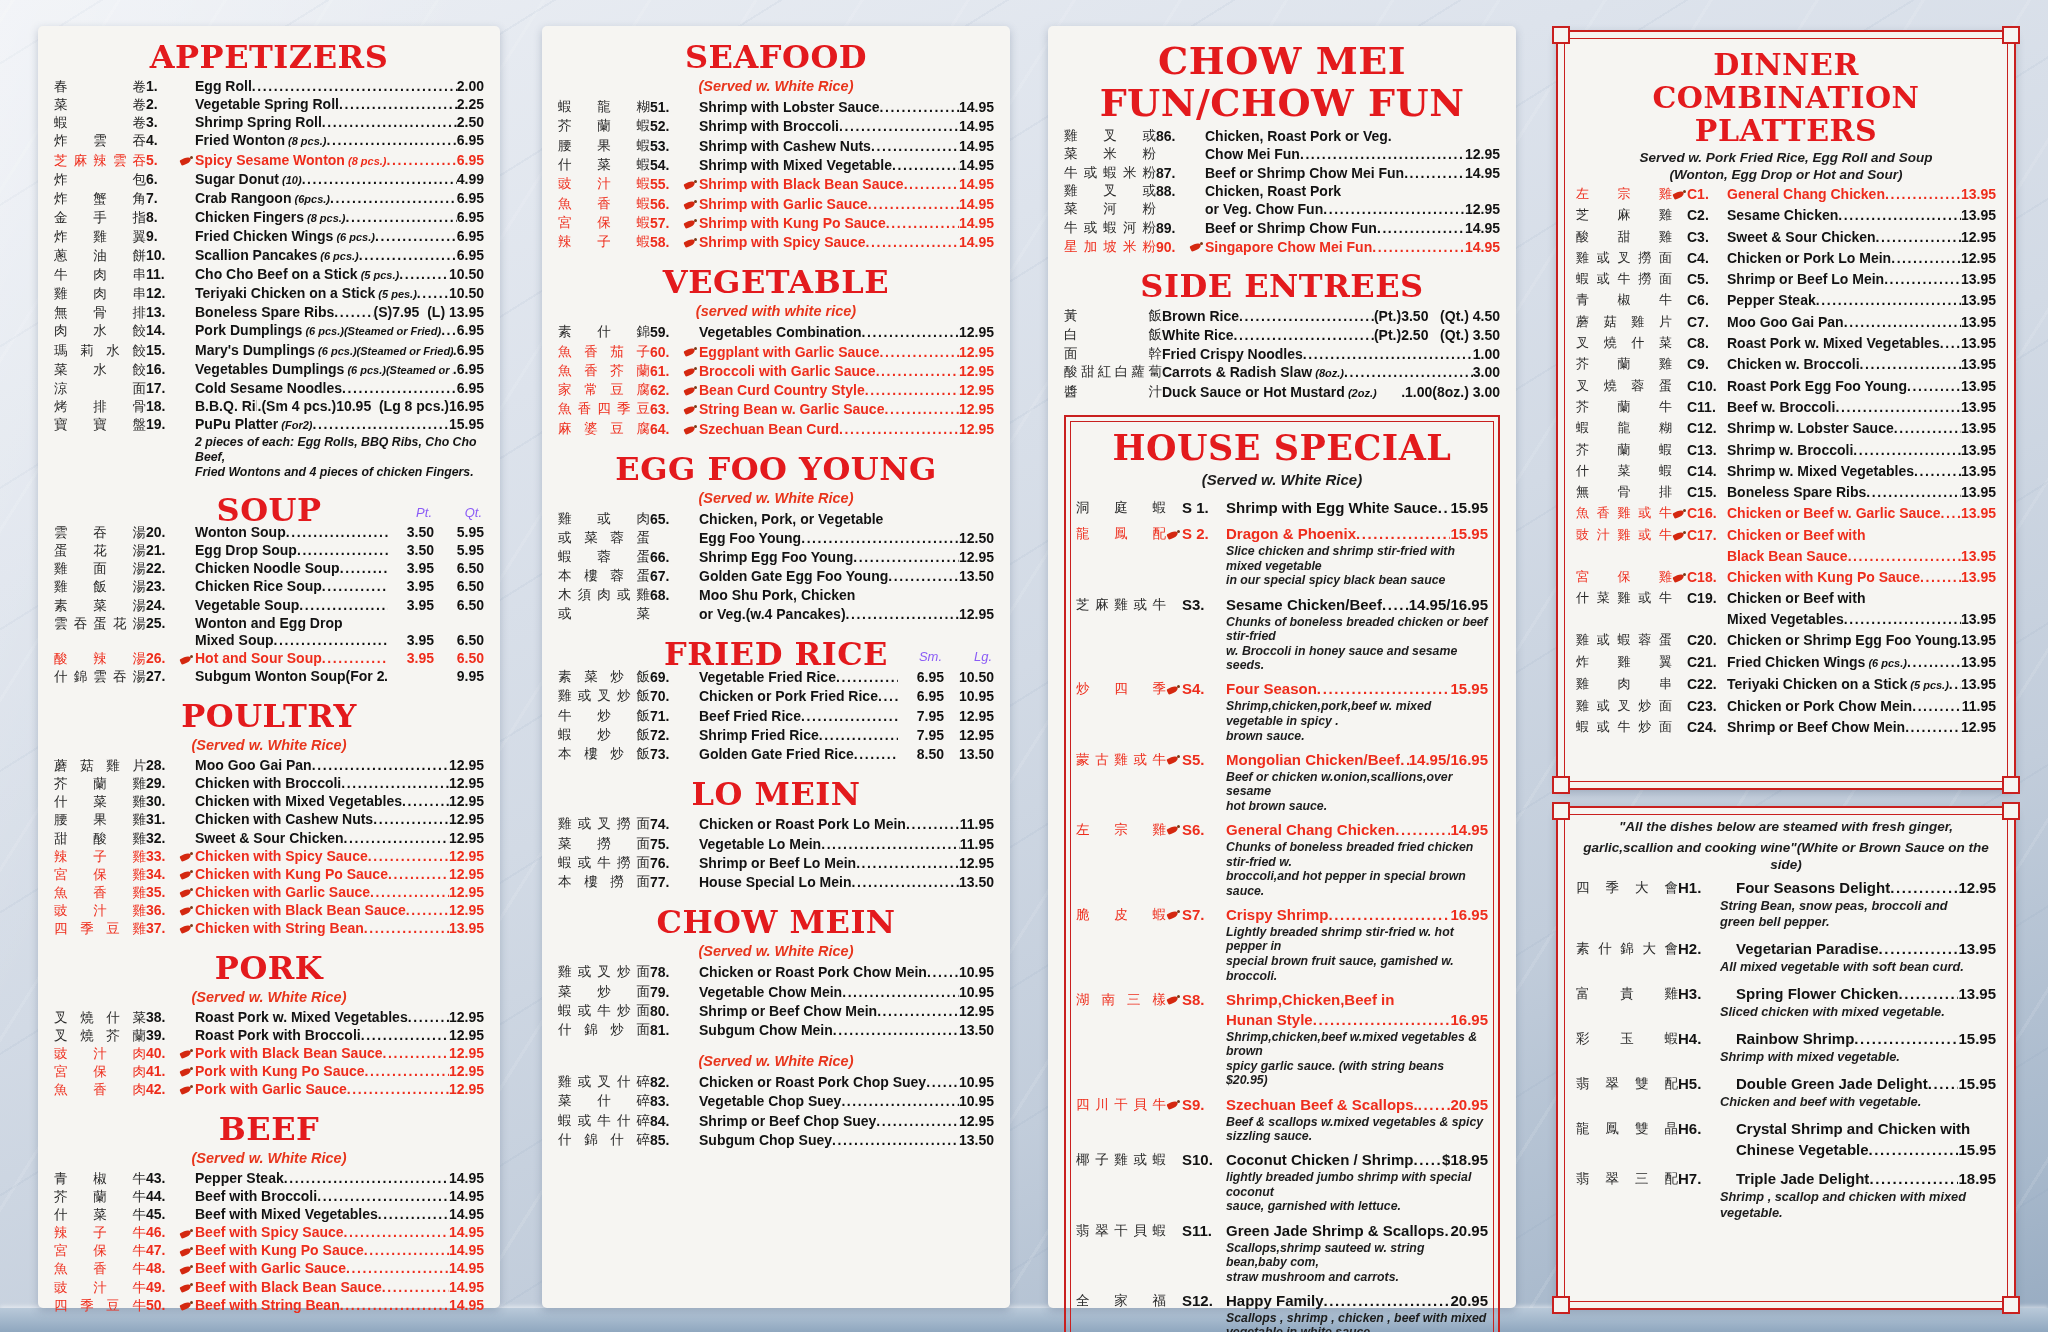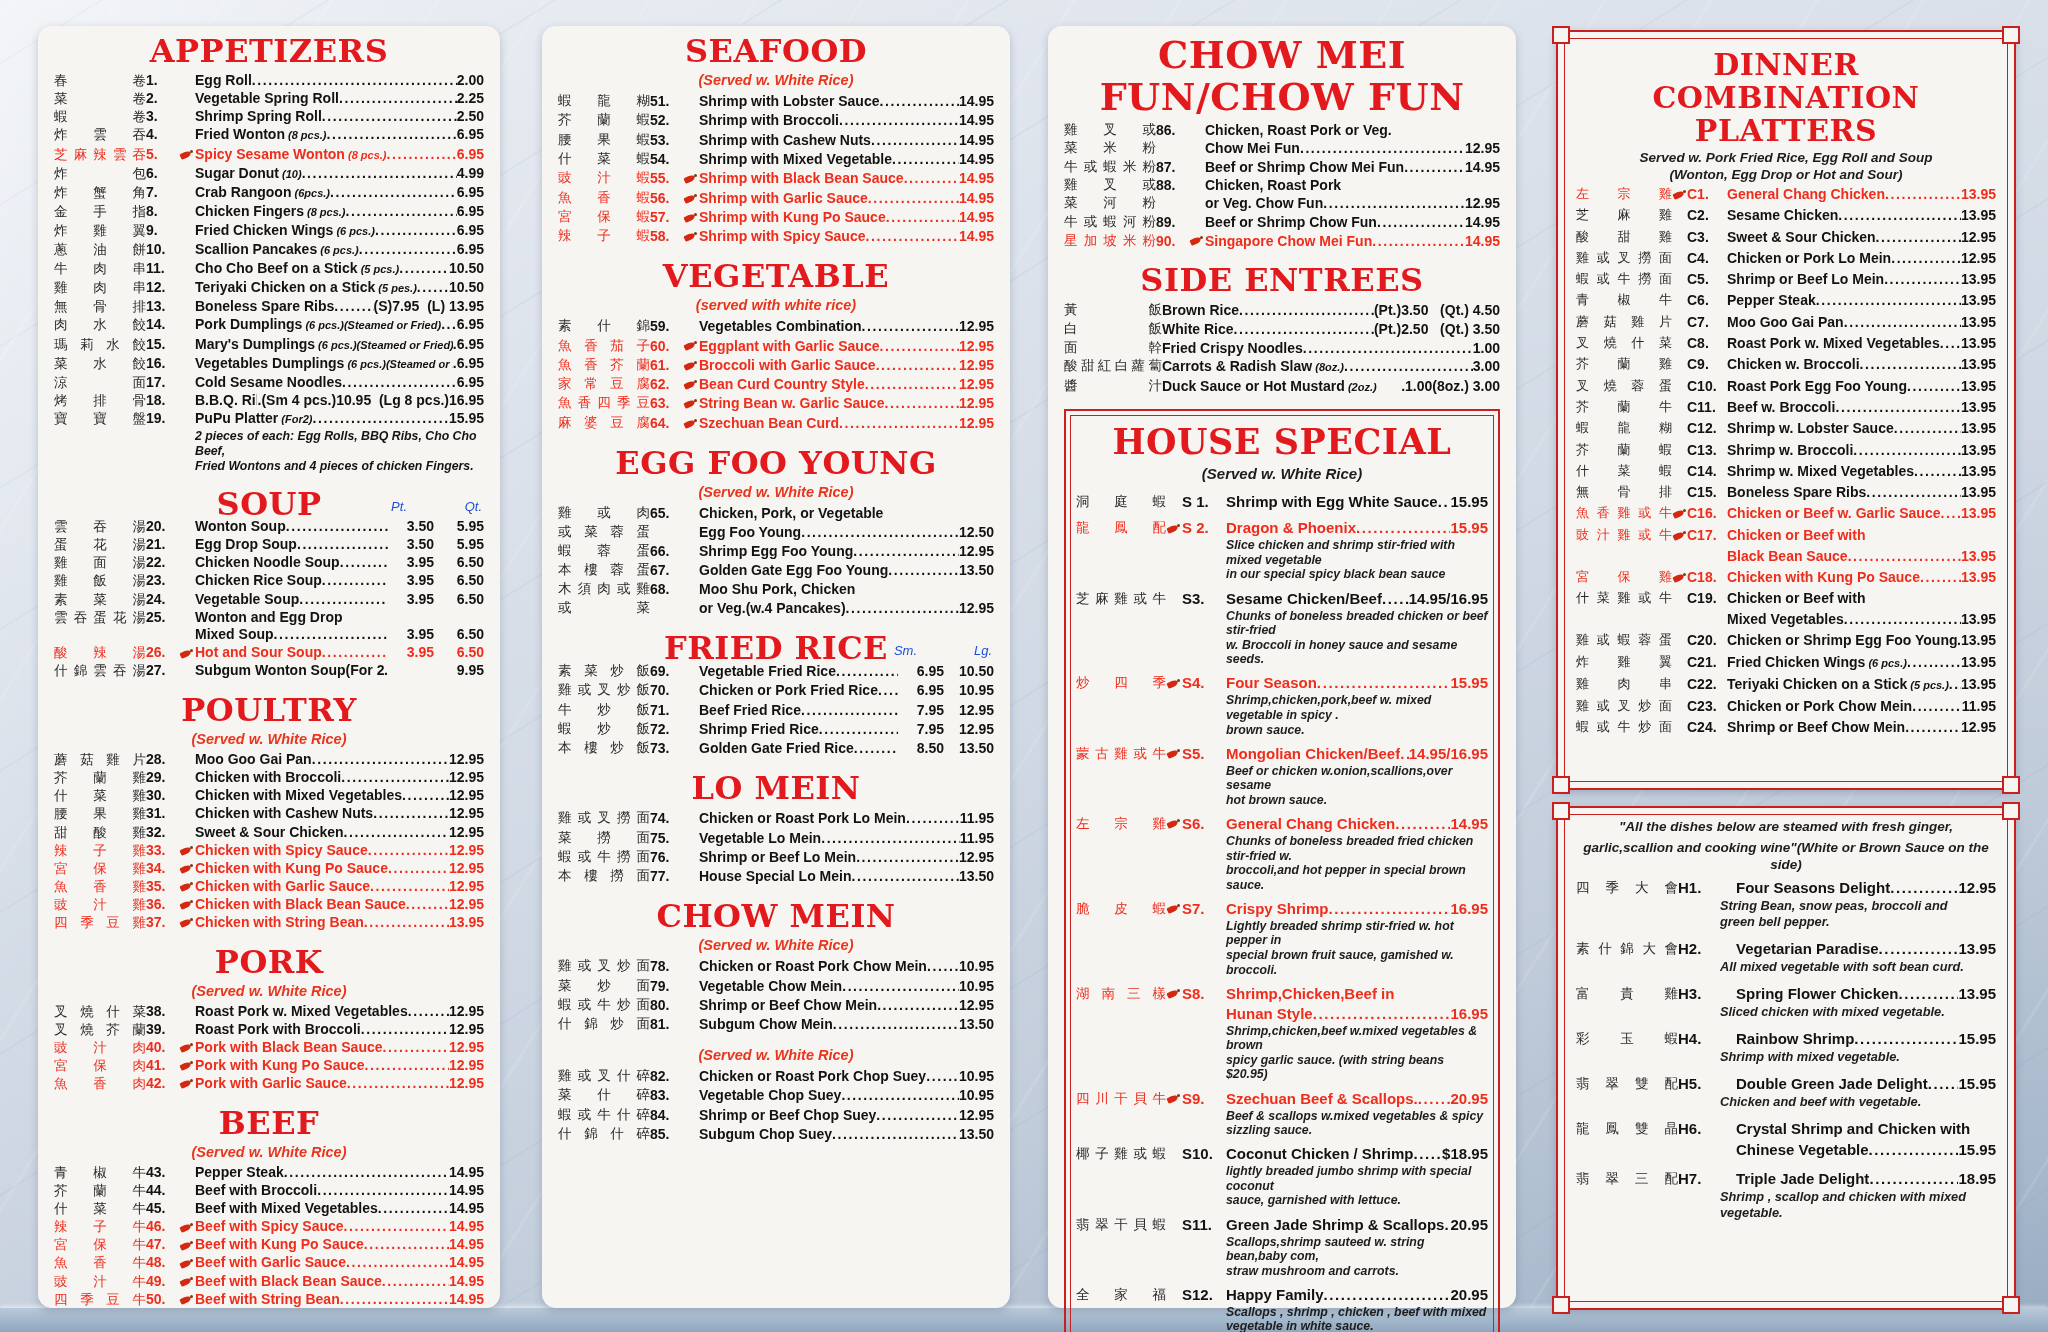--- a/index.html
+++ b/index.html
@@ -9,37 +9,37 @@
     background:linear-gradient(160deg,#eceff4 0%,#dde3ec 28%,#d2dae5 50%,#c2cddb 72%,#a7b8cb 92%,#97abc1 100%);
   }
   .bg-streaks{position:absolute;inset:0;pointer-events:none;
     background:
       linear-gradient(115deg, rgba(255,255,255,0.35) 0%, rgba(255,255,255,0) 18%),
       repeating-linear-gradient(-58deg, rgba(255,255,255,0.10) 0 3px, rgba(255,255,255,0) 3px 90px),
       repeating-linear-gradient(-32deg, rgba(120,145,175,0.08) 0 2px, rgba(255,255,255,0) 2px 120px);
   }
   .water-band{position:absolute;left:0;right:0;bottom:0;height:24px;
     background:linear-gradient(#b9c9d9,#8fa7bf);box-shadow:0 -2px 4px rgba(255,255,255,0.5);}
-  .panel{position:absolute;background:#f6f5f2;border-radius:14px;box-sizing:border-box;
-    box-shadow:0 3px 8px rgba(60,80,110,0.28);padding:4px 16px 10px;}
+  .panel{position:absolute;background:#f6f5f2;border-radius:5px;box-sizing:border-box;
+    box-shadow:0 3px 8px rgba(60,80,110,0.28);padding:10px 16px 10px;}
   #panel1{left:38px;top:26px;width:462px;height:1282px;}
   #panel2{left:542px;top:26px;width:468px;height:1282px;}
   #panel3{left:1048px;top:26px;width:468px;height:1282px;}
   #panel4a{left:1556px;top:30px;width:460px;height:760px;}
   #panel4b{left:1556px;top:806px;width:460px;height:504px;}
   .fancy{border:2.5px solid #c9201f;border-radius:8px;padding:10px 18px;}
   .fancy::before{content:"";position:absolute;inset:6px;border:1.5px solid #c9201f;pointer-events:none;}
   .crn{position:absolute;width:14px;height:14px;background:#f6f5f2;border:2.5px solid #c9201f;z-index:2;}
   .crn.tl{top:-6px;left:-6px}.crn.tr{top:-6px;right:-6px}.crn.bl{bottom:-6px;left:-6px}.crn.br{bottom:-6px;right:-6px}
   .section{margin-bottom:13px;position:relative;}
   .sec-title{font-family:"DejaVu Serif","Liberation Serif",serif;font-weight:bold;color:#e31a1d;
     text-align:center;font-size:32px;line-height:1.1;letter-spacing:0.5px;margin:4px 0 3px;white-space:pre-line;}
   .sec-sub{text-align:center;color:#e8351c;font-style:italic;font-weight:bold;font-size:14.5px;margin:0 0 4px;}
   .sec-sub.dark{color:#1c1c1c;font-size:14px;}
-  .pcols{display:flex;justify-content:flex-end;margin:-26px 2px 4px 0;font-style:italic;font-size:13px;color:#1d4ed8;gap:25px;}
+  .pcols{display:flex;justify-content:flex-end;margin:-26px 2px 4px 0;font-style:italic;font-size:13px;color:#8b5cf6;}
   .pcols span{width:50px;text-align:right;}
   .item-block{margin-bottom:0.5px;}
   .item{display:flex;align-items:baseline;font-weight:bold;font-size:14px;line-height:17.6px;color:#121212;min-width:0;}
   #panel2 .item{line-height:18.8px;}
   #panel3 .s-plain .item{line-height:18.2px;}
   .item.red, .item.red .cn .cnc, .item.red .leader{color:#ee2d1c;}
   .cn{width:92px;flex:none;display:flex;justify-content:space-between;align-self:flex-start;
     font-weight:normal;font-size:13.5px;color:#2a2a2a;}
   .cnc{display:inline-block;}
   .num{width:33px;flex:none;}

